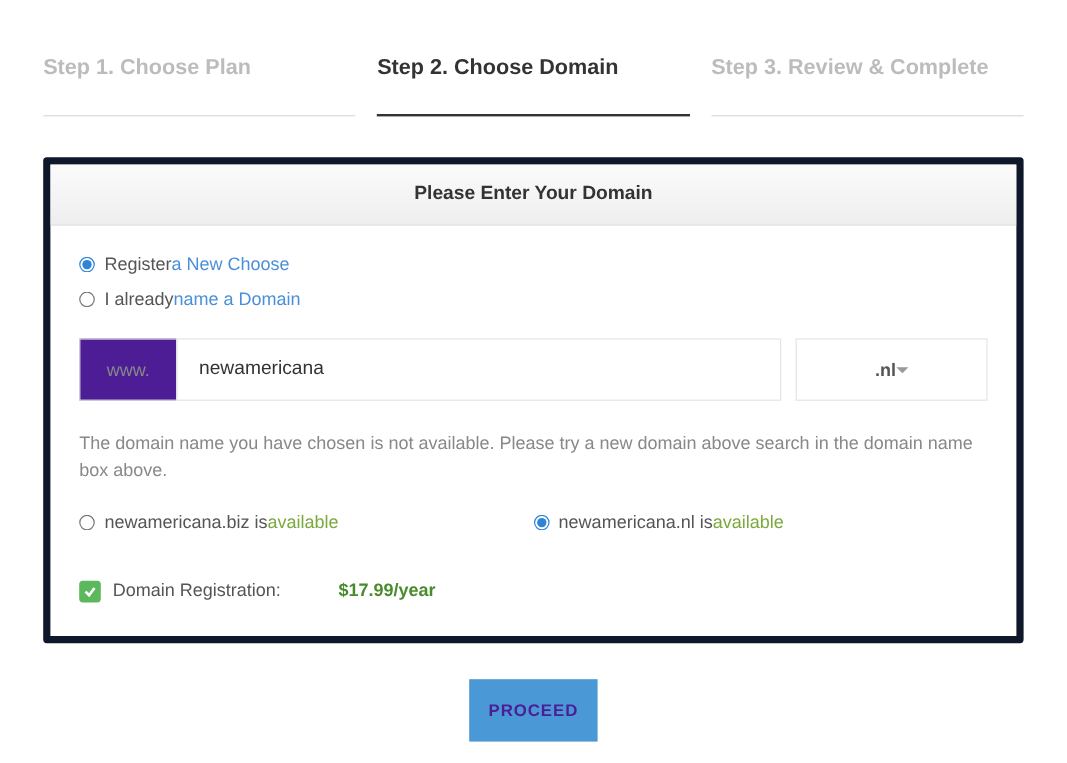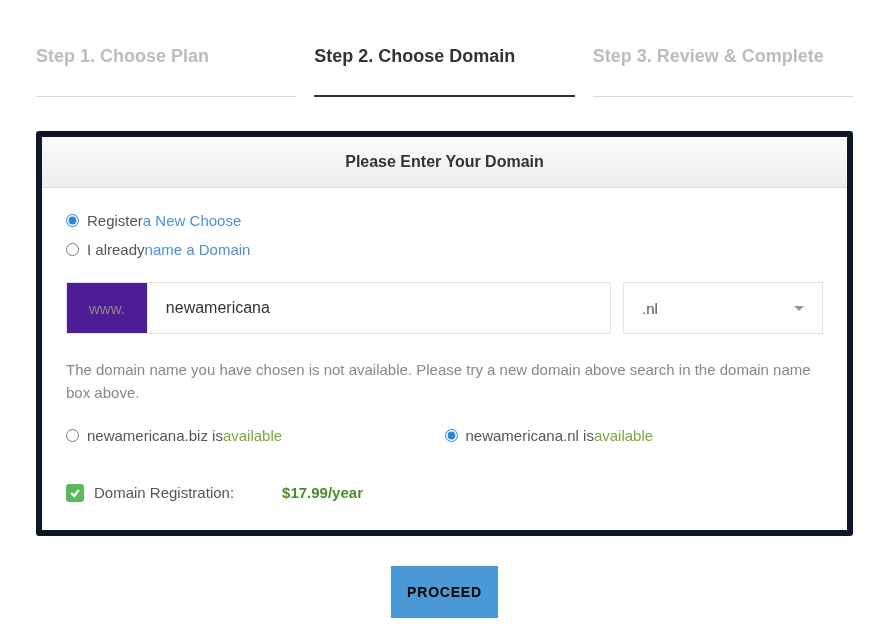--- a/index.html
+++ b/index.html
@@ -77,30 +77,31 @@
       font-size: 16px;
       padding: 16px 18px;
       color: #333;
       outline: none;
     }
     .input-merge {
       display: flex;
       flex: 1;
     }
     .tld-select {
-      width: 200px;
+      width: 160px;
       border: 1px solid #e4e4e4;
       padding: 16px 18px;
       font-size: 15px;
       color: #555;
       display: flex;
       align-items: center;
-      justify-content: space-between;
+      justify-content: center;
       cursor: pointer;
       background: #fff;
+      font-weight: bold;
     }
     .caret {
       width: 0; height: 0;
       border-left: 5px solid transparent;
       border-right: 5px solid transparent;
       border-top: 5px solid #999;
     }
     .msg {
       color: #888;
       font-size: 15px;
@@ -140,21 +141,21 @@
       align-items: center;
       justify-content: center;
       cursor: pointer;
     }
     .checkbox svg { width: 12px; height: 12px; stroke: #fff; stroke-width: 3; fill: none; }
     .reg-label { color: #555; }
     .reg-price { color: #4a8b2c; font-weight: 700; margin-left: 48px; }
     .proceed-wrap { text-align: center; margin-top: 30px; }
     .proceed-btn {
       background: #4a99d6;
-      color: #000000;
+      color: #4c1d95;
       font-weight: 700;
       font-size: 14px;
       letter-spacing: 0.8px;
       border: none;
       padding: 18px 16px;
       cursor: pointer;
     }
   </style>
 </head>
 <body>

